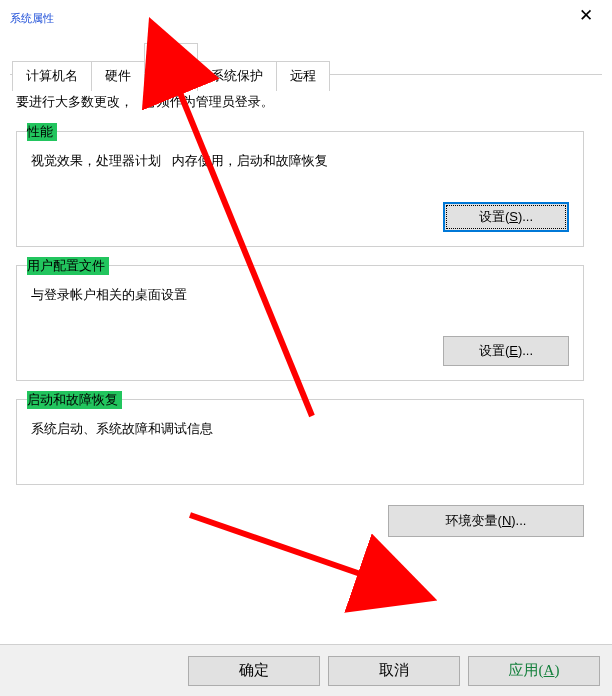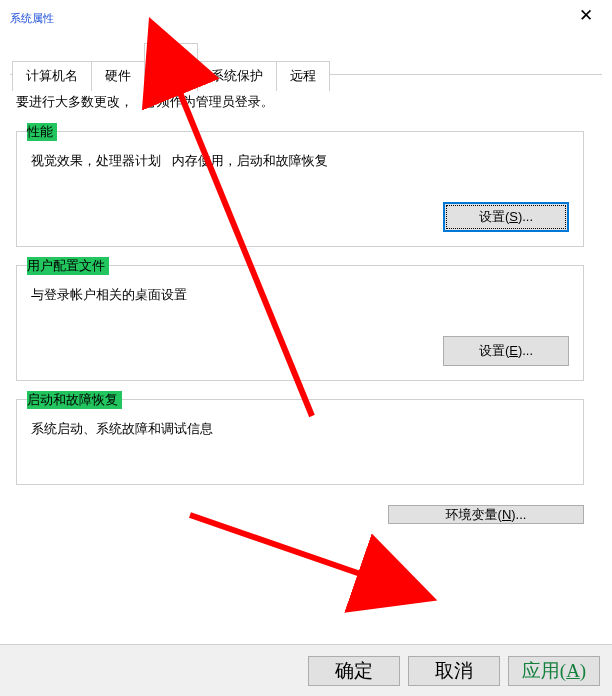--- a/index.html
+++ b/index.html
@@ -121,42 +121,42 @@
       text-decoration: underline;
     }
     .env-btn-row {
       display: flex;
       justify-content: flex-end;
       padding: 8px 28px 0 0;
       margin-top: -6px;
     }
     .env-btn {
       width: 196px;
-      height: 19px;
+      height: 32px;
     }
     .bottom-buttons {
       position: absolute;
       bottom: 0;
       left: 0;
       right: 0;
       height: 52px;
       background: #f0f0f0;
       border-top: 1px solid #d0d0d0;
       display: flex;
       justify-content: flex-end;
       align-items: center;
       padding-right: 12px;
       gap: 8px;
     }
     .bottom-btn {
-      width: 92px;
+      width: 132px;
       height: 30px;
       border: 1px solid #adadad;
       background: #e1e1e1;
-      font-size: 19px;
+      font-size: 15px;
       cursor: pointer;
       font-family: inherit;
     }
     .bottom-btn.disabled {
       color: #15803d;
       cursor: default;
       background: #e1e1e1;
       font-family: Liberation Serif, serif;
     }
     .arrow-annotation {

